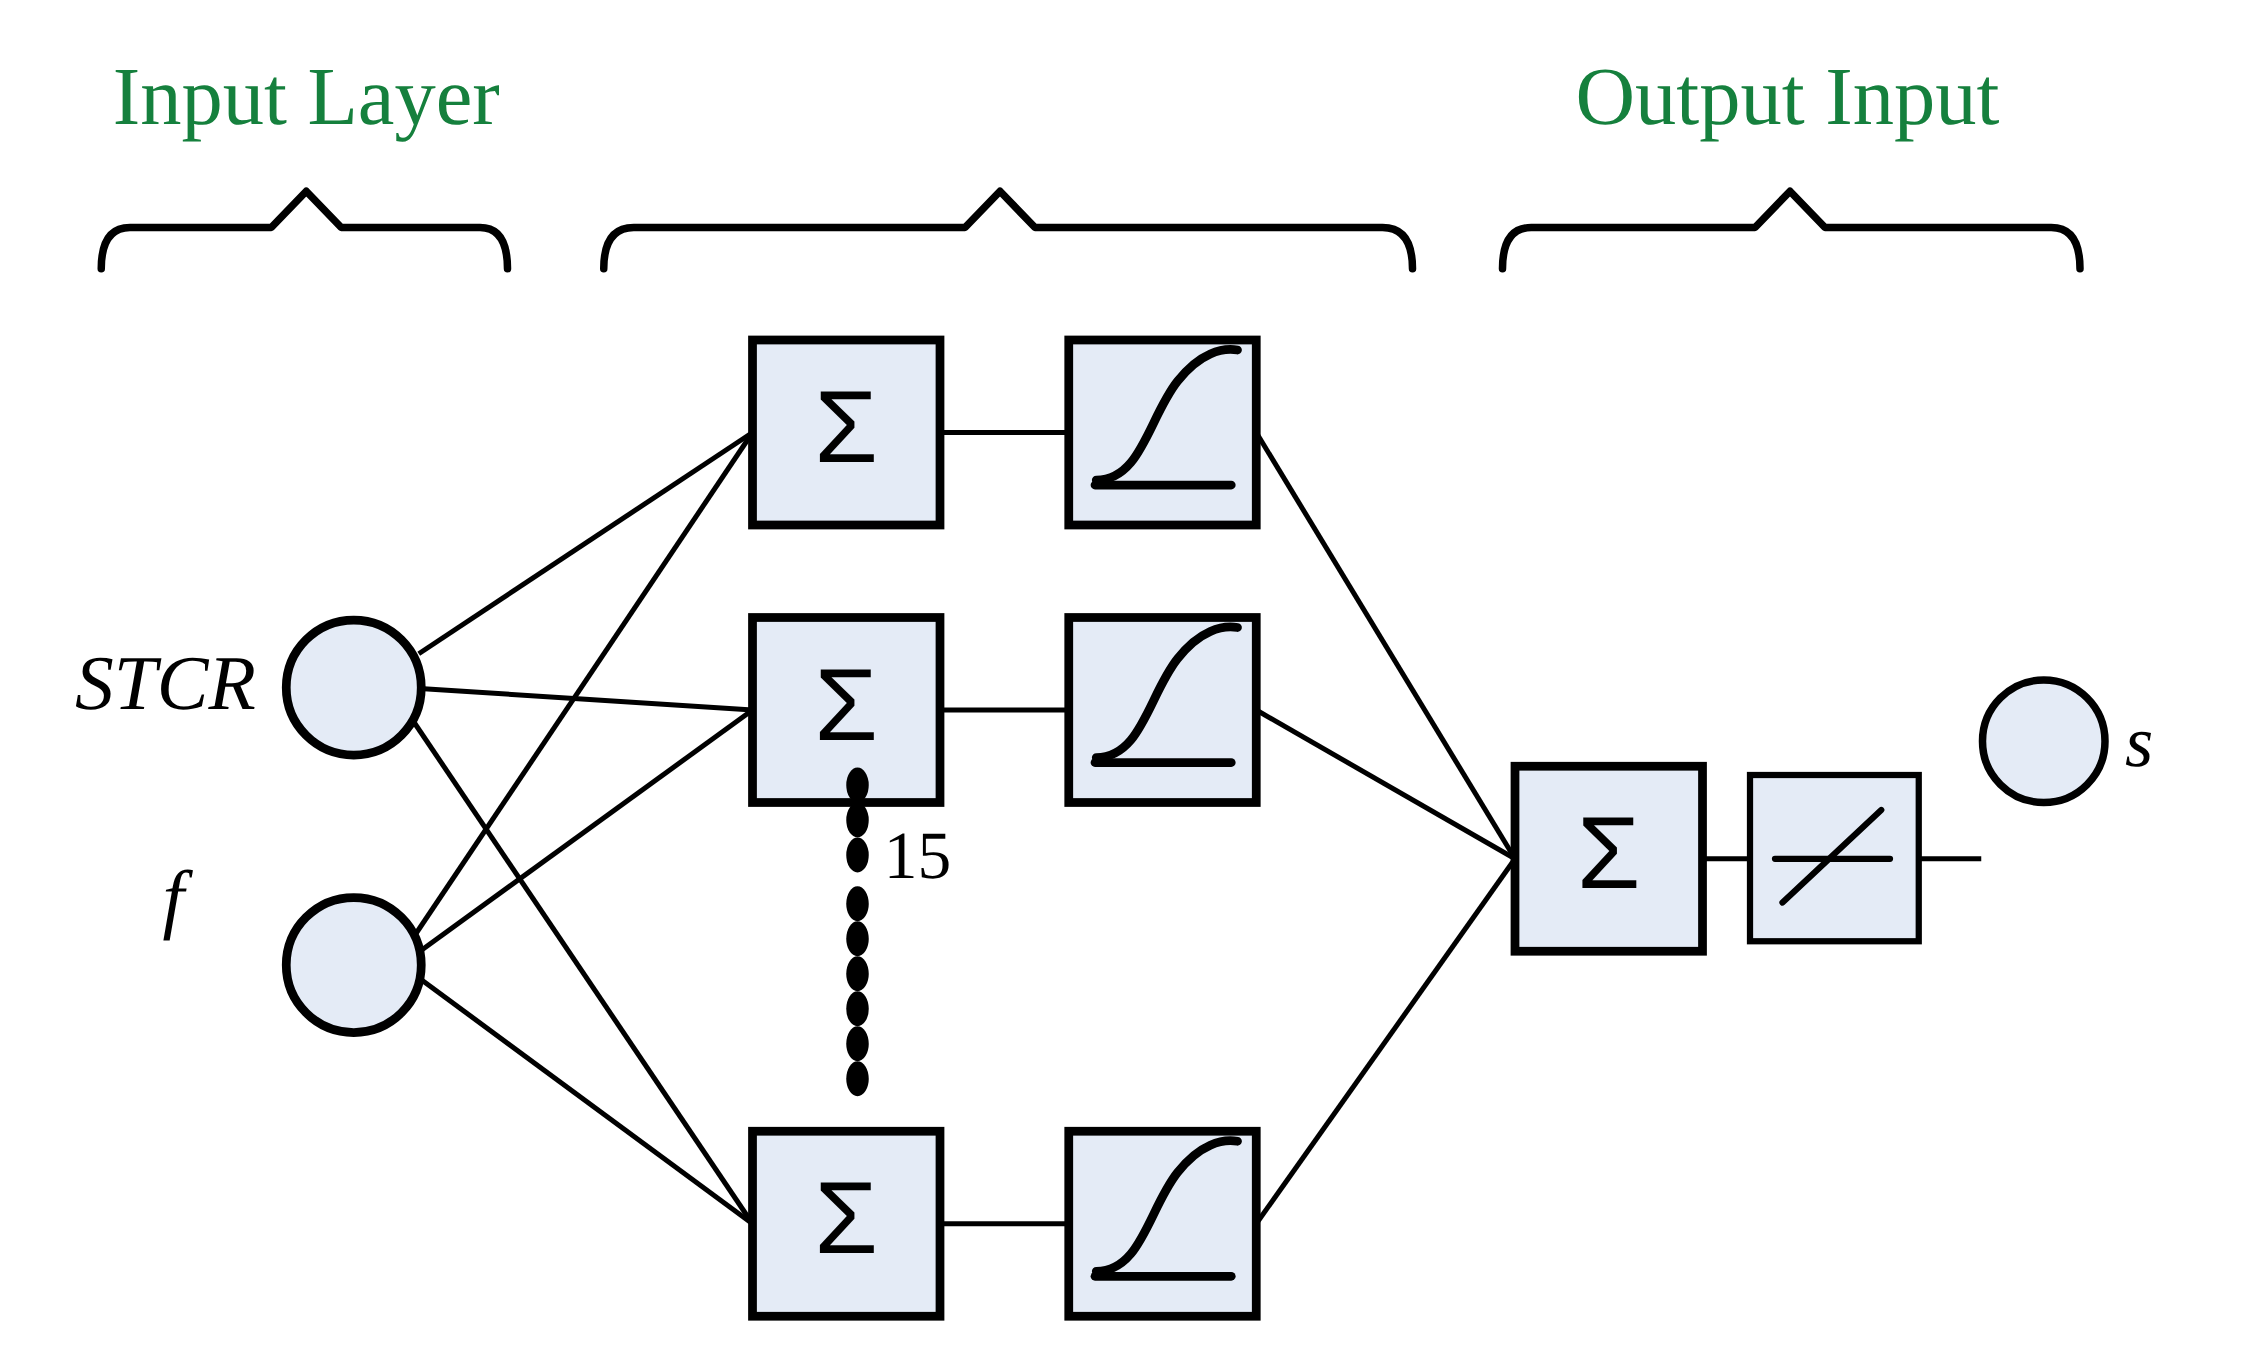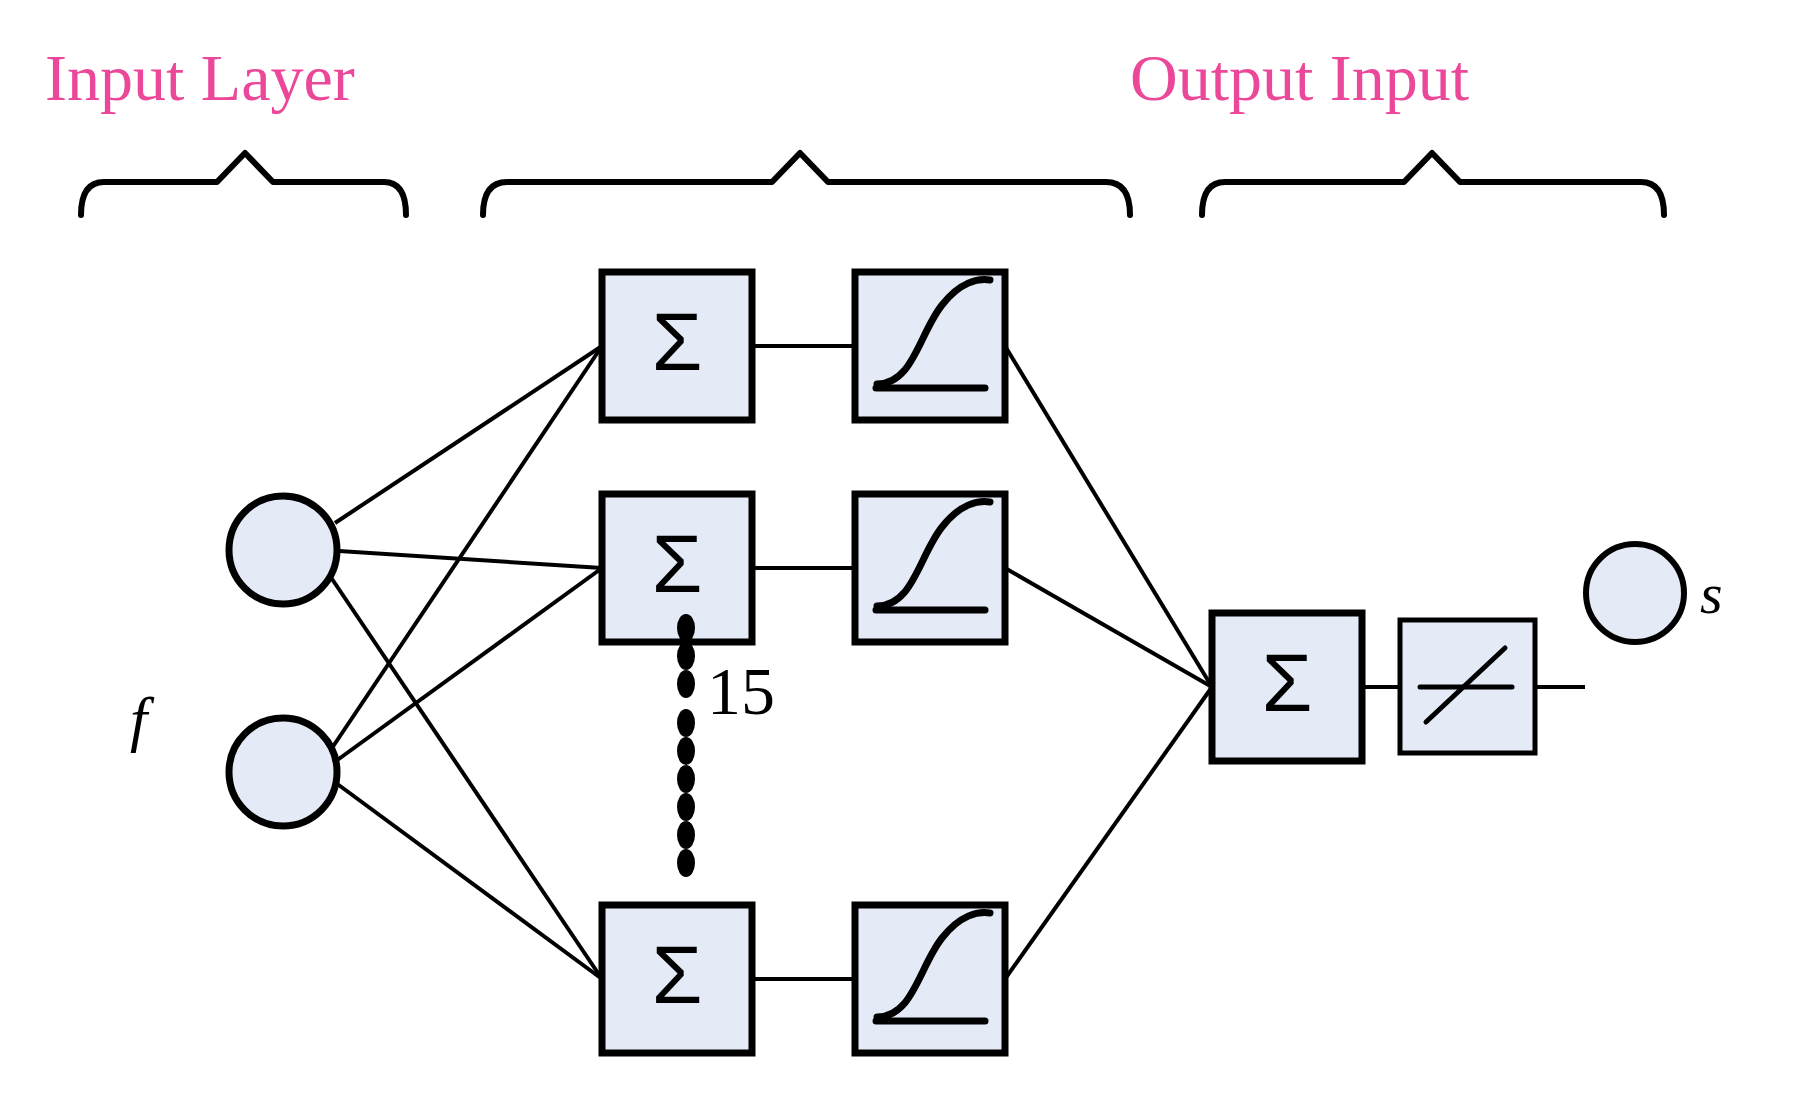--- a/index.html
+++ b/index.html
@@ -21,54 +21,55 @@
     position: absolute;
     left: 0;
     top: 0;
     width: 1800px;
     height: 1095px;
   }
   .layer-title {
     position: absolute;
     font-family: "Liberation Serif", "DejaVu Serif", serif;
     font-size: 66px;
-    color: #ec4899;
+    color: #15803d;
     white-space: nowrap;
-    text-align: left;
+    text-align: center;
     line-height: 1;
   }
   .node-label {
     position: absolute;
     font-family: "Liberation Serif", "DejaVu Serif", serif;
     font-style: italic;
     color: #000000;
     white-space: nowrap;
     line-height: 1;
   }
   #label-stcr { font-size: 62px; left: 60px; top: 516px; }
   #label-f    { font-size: 62px; left: 130px; top: 688px; }
   #label-s    { font-size: 58px; left: 1700px; top: 565px; }
   #label-count {
     position: absolute;
     font-family: "Liberation Serif", "DejaVu Serif", serif;
-    font-size: 68px;
+    font-size: 54px;
     color: #000000;
     left: 707px;
     top: 657px;
     line-height: 1;
   }
 </style>
 </head>
 <body>
 
 <div id="canvas">
 
   <div class="layer-title" id="title-input" style="left:45px; top:45px; width:400px;">Input Layer</div>
   <div class="layer-title" id="title-output" style="left:1130px; top:45px; width:600px;">Output Input</div>
 
+  <div class="node-label" id="label-stcr">STCR</div>
   <div class="node-label" id="label-f">f</div>
   <div class="node-label" id="label-s">s</div>
 
   <div id="label-count">15</div>
 
   <svg id="diagram-svg" viewBox="0 0 1800 1095" xmlns="http://www.w3.org/2000/svg">
 
     <g fill="none" stroke="#000" stroke-width="6" stroke-linecap="round" stroke-linejoin="round">
       <path d="M 81,215 Q 81,182 104,182 L 217,182 L 245,153 L 273,182 L 384,182 Q 406,182 406,215"></path>
     </g>

